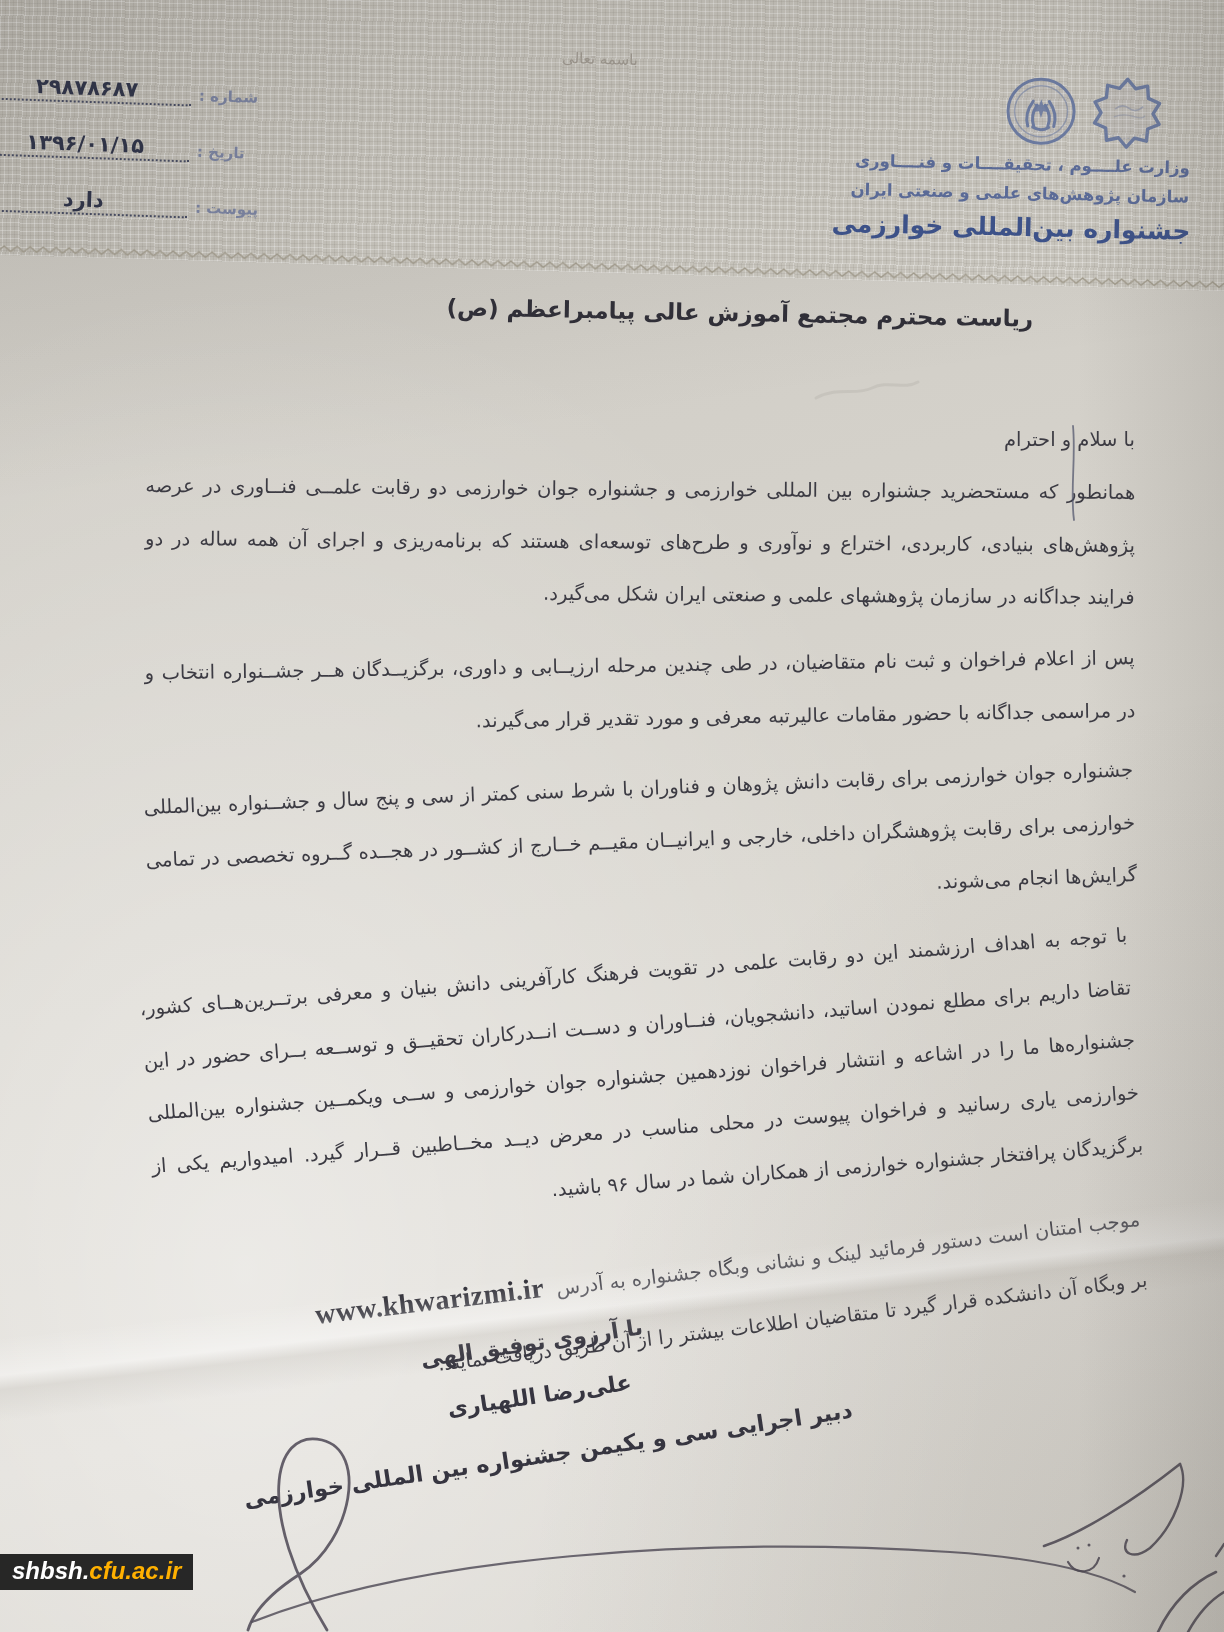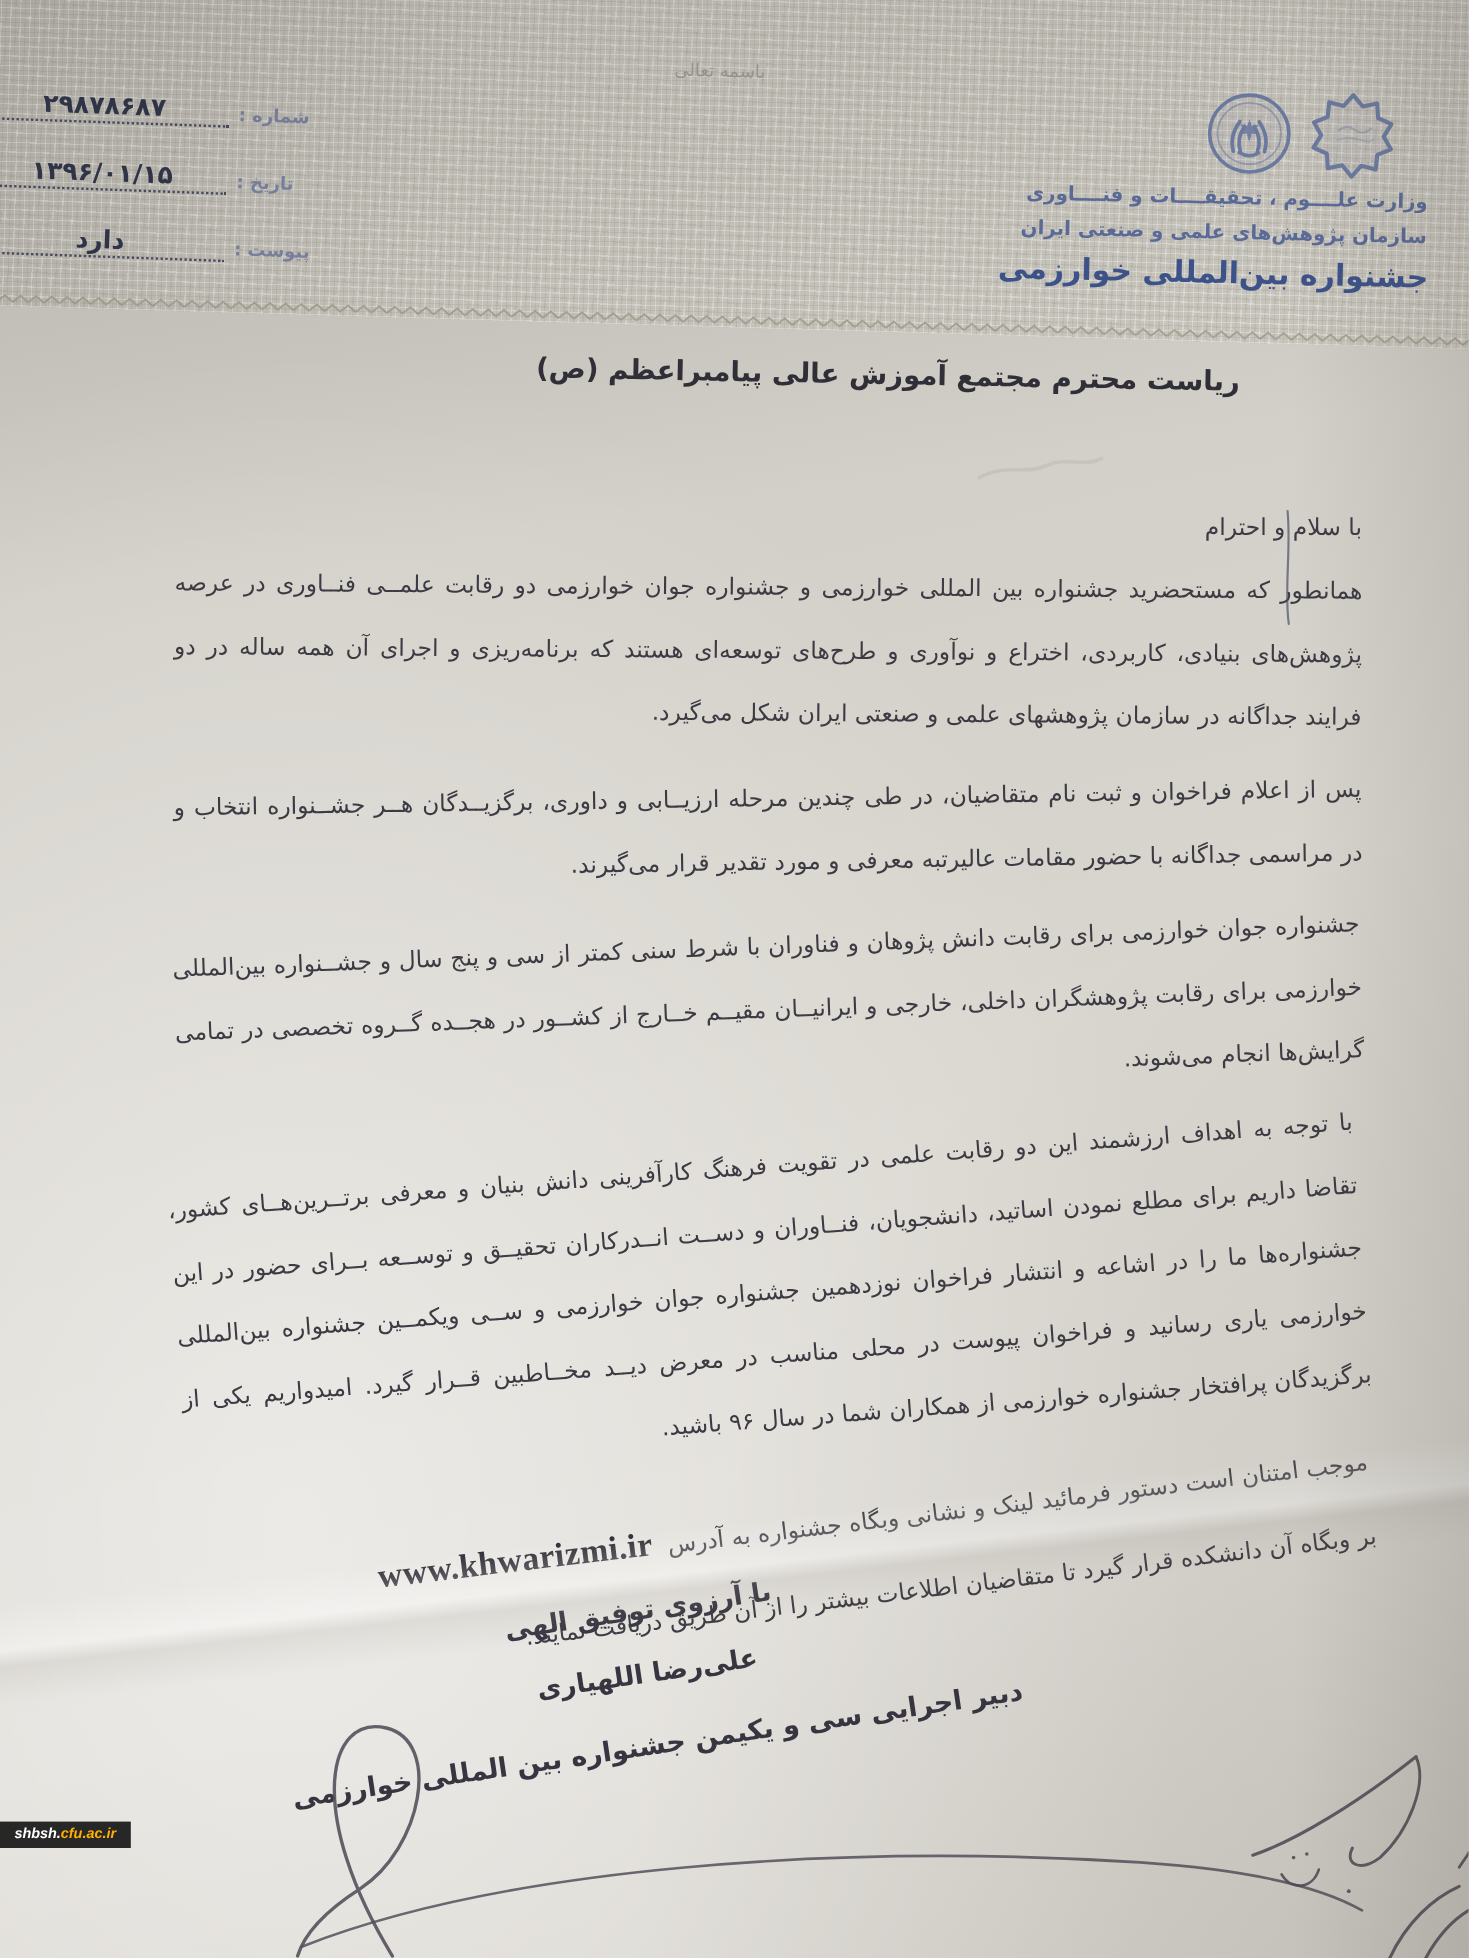--- a/index.html
+++ b/index.html
@@ -56,22 +56,22 @@
         letter-spacing:.5px;direction:ltr;unicode-bidi:embed;padding:0 6px;}
   
   .closing{position:absolute;left:140px;top:1330px;width:800px;text-align:center;direction:rtl;
         transform:rotate(-8.4deg);color:#363540;font-weight:bold;}
   .pray{font-size:22px;margin-bottom:28px;}
   .sname{font-size:22px;margin-bottom:34px;}
   .stitle{font-size:22.5px;white-space:nowrap;letter-spacing:1px;}
   
   .ink{position:absolute;inset:0;pointer-events:none;}
   
-  .watermark{position:absolute;left:0;top:1518px;background:rgba(12,12,12,.88);
-        font-family:"Liberation Sans",sans-serif;font-style:italic;font-weight:bold;font-size:12px;
+  .watermark{position:absolute;left:0;top:1554px;background:rgba(12,12,12,.88);
+        font-family:"Liberation Sans",sans-serif;font-style:italic;font-weight:bold;font-size:24px;
         padding:3px 12px 5px 12px;white-space:nowrap;}
   .wm1{color:#ffffff;} .wm2{color:#ffb000;}
 </style>
 </head>
 <body>
 
 <div id="photo">
 
   <div class="paper"></div>
 

